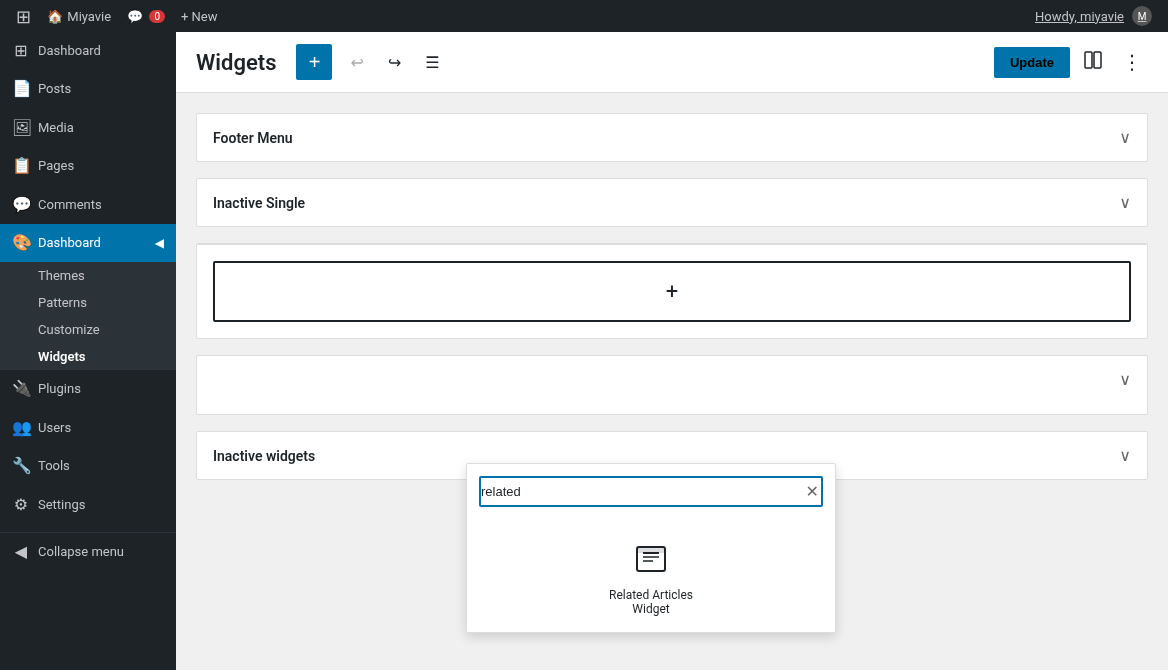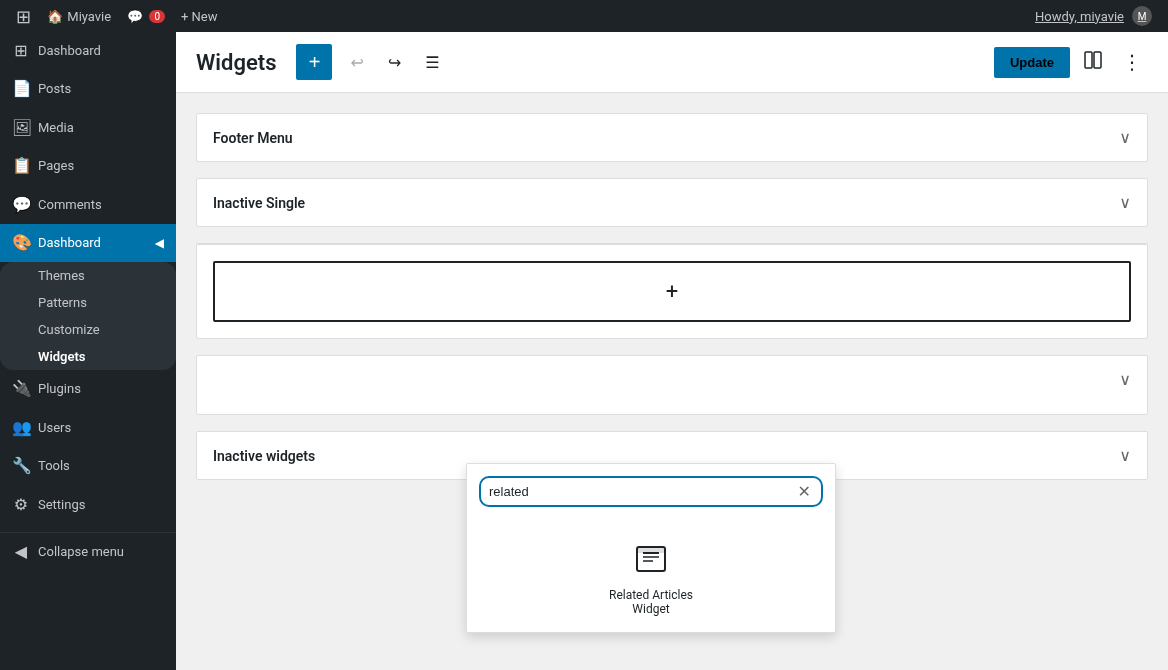--- a/index.html
+++ b/index.html
@@ -62,21 +62,21 @@
       gap: 8px;
       padding: 8px 12px;
       color: #c3c4c7;
       font-size: 13px;
       cursor: pointer;
       line-height: 1.4;
     }
     .sidebar-menu-item.active { background: #0073aa; color: #fff; }
     .sidebar-menu-item .menu-icon { font-size: 16px; width: 18px; text-align: center; flex-shrink: 0; }
 
-    .sidebar-submenu { background: #2c3338; border-radius: 13px; }
+    .sidebar-submenu { background: #2c3338; }
     .sidebar-submenu-item {
       display: flex;
       align-items: center;
       padding: 6px 12px 6px 38px;
       color: #c3c4c7;
       font-size: 13px;
       cursor: pointer;
     }
     .sidebar-submenu-item.active { color: #fff; font-weight: 600; }
 
@@ -205,22 +205,22 @@
       box-shadow: 0 4px 12px rgba(0,0,0,0.15);
       z-index: 50;
     }
     .search-popup-inner {
       padding: 12px;
     }
     .search-input-wrapper {
       display: flex;
       align-items: center;
       border: 2px solid #0073aa;
-      border-radius: 10px;
-      padding: 4px 8px;
+      border-radius: 2px;
+      padding: 4px 0;
     }
     .search-input {
       flex: 1;
       border: none;
       outline: none;
       font-size: 13px;
       color: #1d2327;
     }
     .search-clear-btn {
       background: none;

